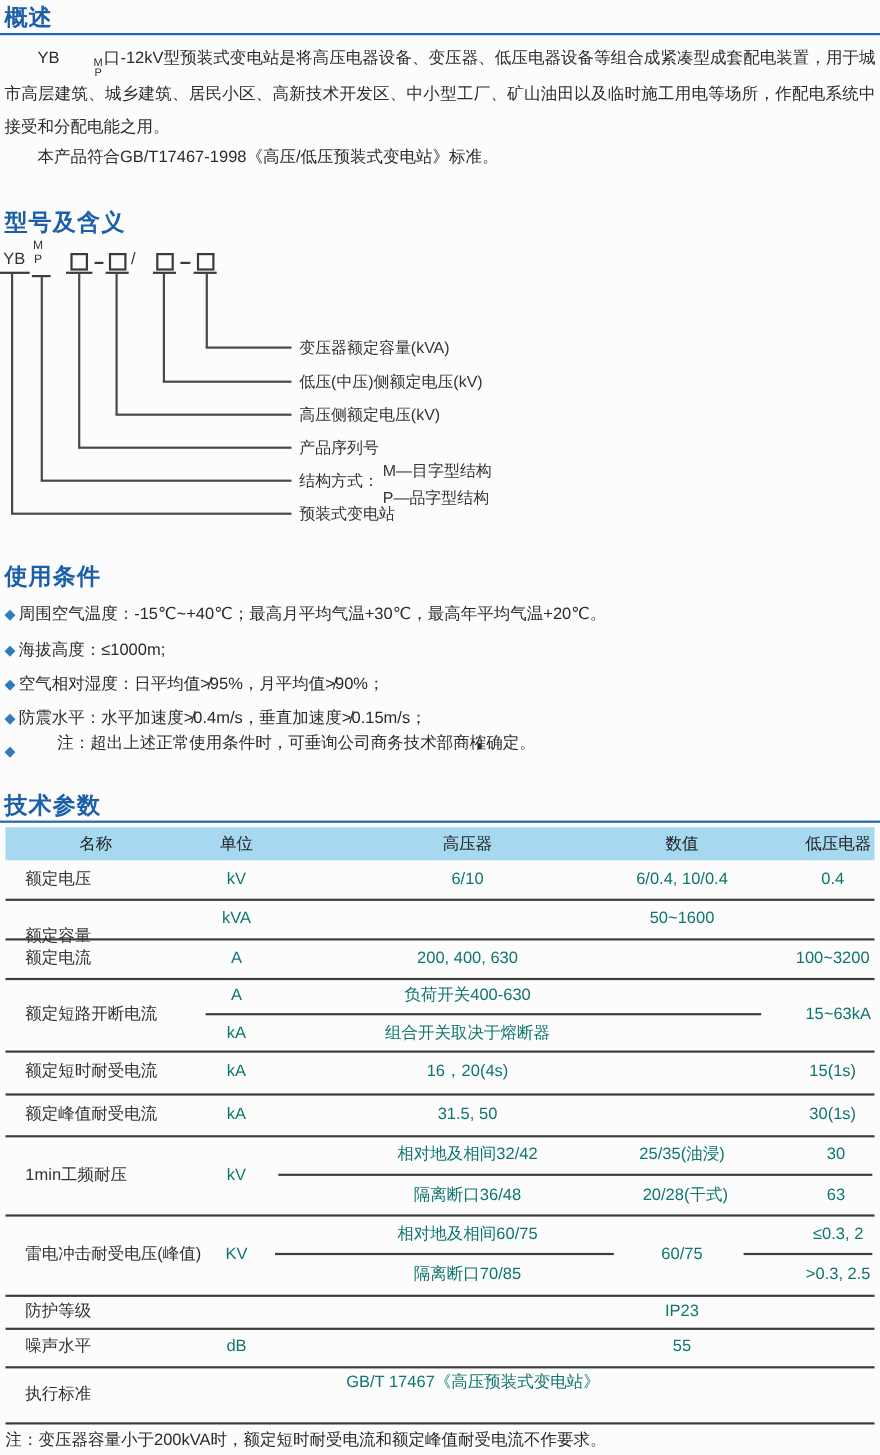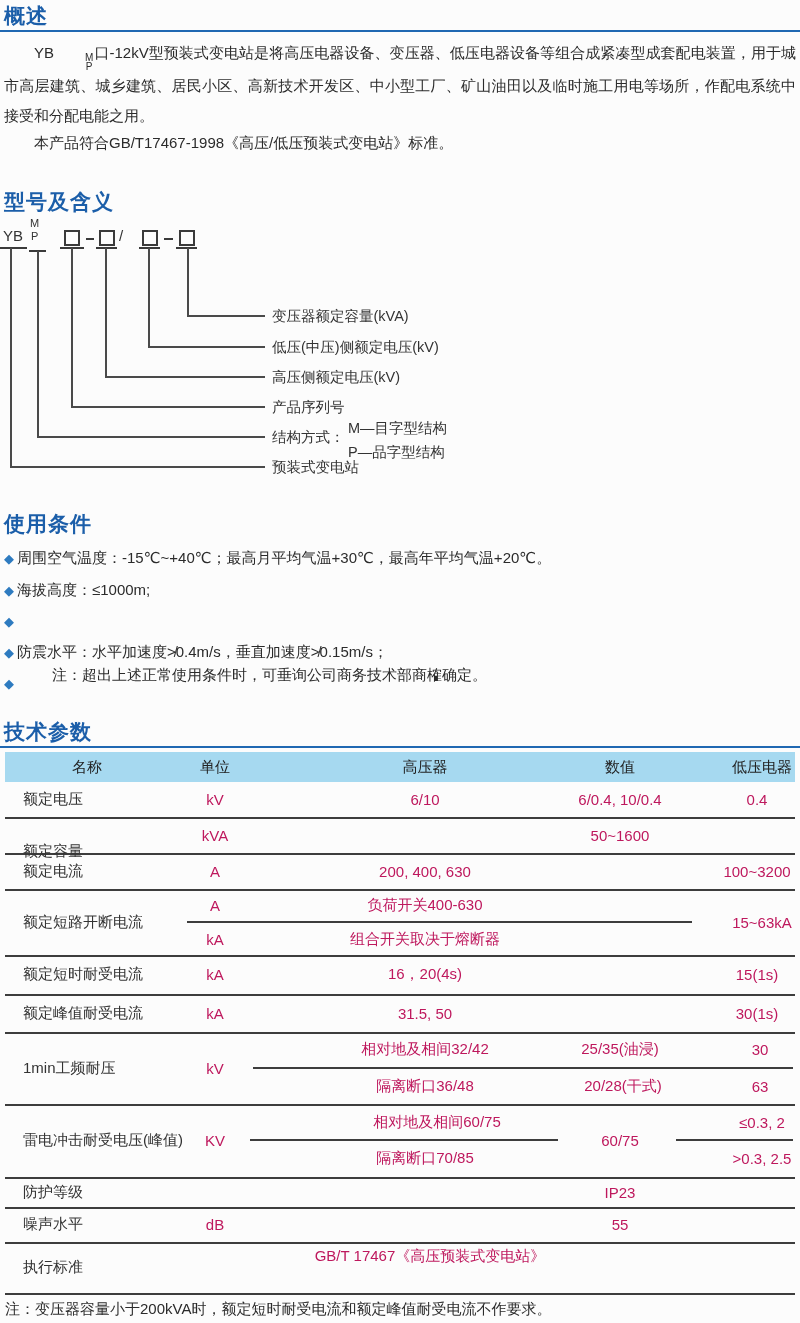--- a/index.html
+++ b/index.html
@@ -26,21 +26,21 @@
   .dlabel{position:absolute;left:272px;font-size:14.5px;color:#333;white-space:nowrap;}
   .struct-line{position:absolute;left:348px;font-size:14.5px;color:#333;white-space:nowrap;}
   
   .cond-item{position:absolute;left:4px;width:792px;font-size:15px;color:#2b2b2b;white-space:nowrap;}
   .diamond::before{content:"◆";color:#2e7bc0;font-size:13px;margin-right:3px;}
   
   .spec-table{position:absolute;left:5px;top:752px;width:790px;height:622px;}
   .thead{position:absolute;left:0;top:0;width:790px;height:30px;background:#a6d9f0;}
   .hl{position:absolute;left:0;width:790px;height:2px;background:#3d3d3d;}
   .subl{position:absolute;height:2px;background:#3d3d3d;}
-  .cell{position:absolute;transform:translate(-50%,-50%);white-space:nowrap;font-size:15px;color:#be185d;text-align:right;}
+  .cell{position:absolute;transform:translate(-50%,-50%);white-space:nowrap;font-size:15px;color:#0f766e;text-align:right;}
   .hcell{position:absolute;transform:translate(-50%,-50%);white-space:nowrap;font-size:15px;color:#222;}
   .cname{position:absolute;left:18px;transform:translateY(-50%);white-space:nowrap;font-size:15px;color:#333;}
   .note{position:absolute;left:5px;font-size:15px;color:#2b2b2b;white-space:nowrap;}
 </style>
 </head>
 <body>
 
 <div class="sec-head" style="top:2px;">概述</div>
 <div class="sec-rule" style="top:30px;"></div>
 
@@ -94,21 +94,21 @@
   <div class="dlabel" style="top:398px;">产品序列号</div>
   <div class="dlabel" style="top:428px;">结构方式：</div>
   <div class="struct-line" style="top:419px;">M—目字型结构</div>
   <div class="struct-line" style="top:443px;">P—品字型结构</div>
   <div class="dlabel" style="top:458px;">预装式变电站</div>
 </div>
 
 <div class="sec-head" style="top:510px;">使用条件</div>
 <div class="cond-item" style="top:549px;"><span class="diamond"></span><span>周围空气温度：-15℃~+40℃；最高月平均气温+30℃，最高年平均气温+20℃。</span></div>
 <div class="cond-item" style="top:581px;"><span class="diamond"></span><span>海拔高度：≤1000m;</span></div>
-<div class="cond-item" style="top:612px;"><span class="diamond"></span></div>
+<div class="cond-item" style="top:612px;"><span class="diamond"></span><span>空气相对湿度：日平均值≯95%，月平均值≯90%；</span></div>
 <div class="cond-item" style="top:643px;"><span class="diamond"></span><span>防震水平：水平加速度≯0.4m/s，垂直加速度≯0.15m/s；</span></div>
 <div class="cond-item" style="top:674px;"><span class="diamond"></span></div>
 <div class="cond-item" style="top:666px;margin-left:48px;">注：超出上述正常使用条件时，可垂询公司商务技术部商榷确定。</div>
 
 <div class="sec-head" style="top:718px;">技术参数</div>
 <div class="sec-rule" style="top:746px;"></div>
 
 <div class="spec-table">
 
   <div class="thead"></div>
@@ -171,21 +171,21 @@
   <div class="cell" style="left:210px;top:316px;">kV</div>
   <div class="cell" style="left:420px;top:297px;">相对地及相间32/42</div>
   <div class="cell" style="left:615px;top:297px;">25/35(油浸)</div>
   <div class="cell" style="left:755px;top:297px;">30</div>
   <div class="cell" style="left:420px;top:334px;">隔离断口36/48</div>
   <div class="cell" style="left:618px;top:334px;">20/28(干式)</div>
   <div class="cell" style="left:755px;top:334px;">63</div>
 
   <div class="cname" style="top:388px;">雷电冲击耐受电压(峰值)</div>
   <div class="cell" style="left:210px;top:388px;">KV</div>
-  <div class="cell" style="left:432px;top:370px;">相对地及相间60/75</div>
+  <div class="cell" style="left:420px;top:370px;">相对地及相间60/75</div>
   <div class="cell" style="left:420px;top:406px;">隔离断口70/85</div>
   <div class="cell" style="left:615px;top:388px;">60/75</div>
   <div class="cell" style="left:757px;top:370px;">≤0.3, 2</div>
   <div class="cell" style="left:757px;top:406px;">&gt;0.3, 2.5</div>
 
   <div class="cname" style="top:440px;">防护等级</div>
   <div class="cell" style="left:615px;top:440px;">IP23</div>
 
   <div class="cname" style="top:472px;">噪声水平</div>
   <div class="cell" style="left:210px;top:472px;">dB</div>

